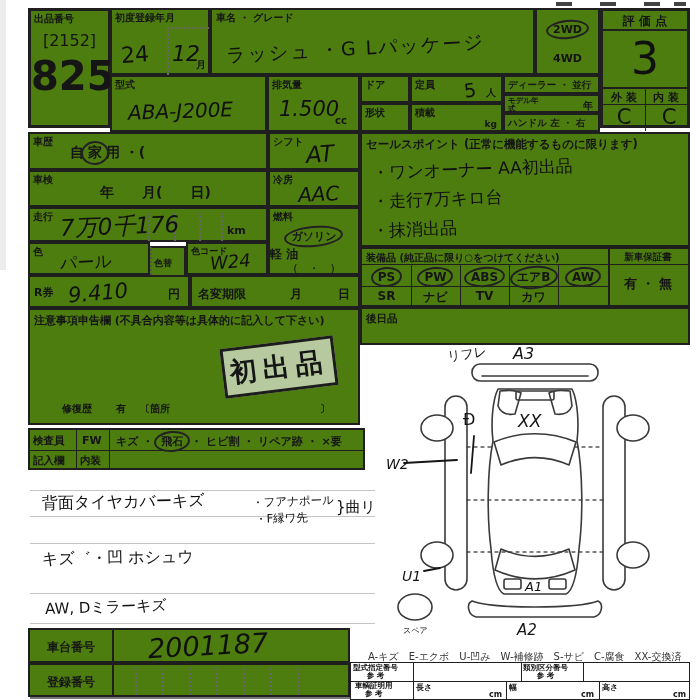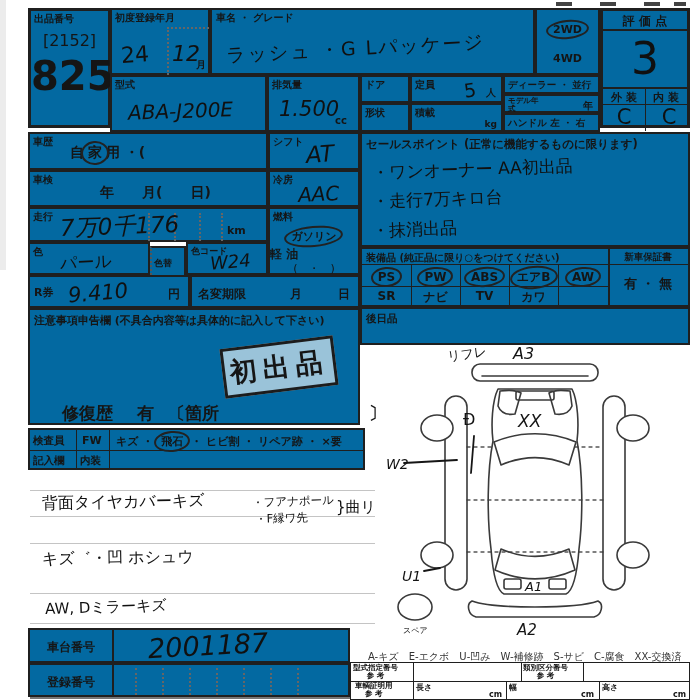--- a/index.html
+++ b/index.html
@@ -1,19 +1,19 @@
 <!DOCTYPE html>
 <html><head>
 <meta charset="utf-8">
 <style>
   html,body{margin:0;padding:0;background:#e8e8e8;}
   #paper{position:relative;width:700px;height:700px;background:#fff;overflow:hidden;
          font-family:"DejaVu Sans",sans-serif;color:#1a1a1a;}
   .ab{position:absolute;box-sizing:border-box;}
-  .box{border:2px solid #1f1f1f;background:#0369a1;}
+  .box{border:2px solid #1f1f1f;background:#4d7c0f;}
   .thick{border-width:3px;}
   .lbl{font-weight:bold;font-size:10px;line-height:1.15;color:#151515;white-space:nowrap;}
   .prt{font-weight:bold;color:#151515;white-space:nowrap;}
   .hw{color:#101010;white-space:nowrap;font-weight:normal;}
   .circ{position:relative;display:inline-block;padding:0 4px;}
   .circ::after{content:"";position:absolute;inset:-3px -3px;border:2px solid #222;
                border-radius:50%;transform:rotate(-5deg);}
   .slash{position:relative;display:inline-block;}
   .slash::after{content:"";position:absolute;left:-2px;right:-2px;top:48%;
                 border-top:2px solid #222;transform:rotate(-22deg);}
@@ -182,21 +182,21 @@
     <div class="ab prt" style="left:6px;top:9px;font-size:12px;">名変期限</div>
     <div class="ab prt" style="left:98px;top:9px;font-size:12px;">月</div>
     <div class="ab prt" style="right:8px;top:9px;font-size:12px;">日</div>
   </div>
 
   <div class="ab box" style="left:28px;top:308px;width:332px;height:117px;">
     <div class="ab prt" style="left:4px;top:3px;font-size:11px;">注意事項申告欄 (不具合内容等は具体的に記入して下さい)</div>
     <div class="ab stamp" style="left:192px;top:32px;width:114px;height:50px;">
       <span class="prt" style="font-size:27px;letter-spacing:6px;">初出品</span>
     </div>
-    <div class="ab prt" style="left:32px;top:92px;font-size:17px;display:flex;">
+    <div class="ab prt" style="left:32px;top:92px;font-size:10px;display:flex;">
       <span>修復歴</span>
       <span style="display:inline-block;width:24px;"></span>
       <span>有</span>
       <span style="display:inline-block;width:14px;"></span>
       <span>〔箇所</span>
       <span style="display:inline-block;width:150px;"></span>
       <span>〕</span>
     </div>
   </div>
 

